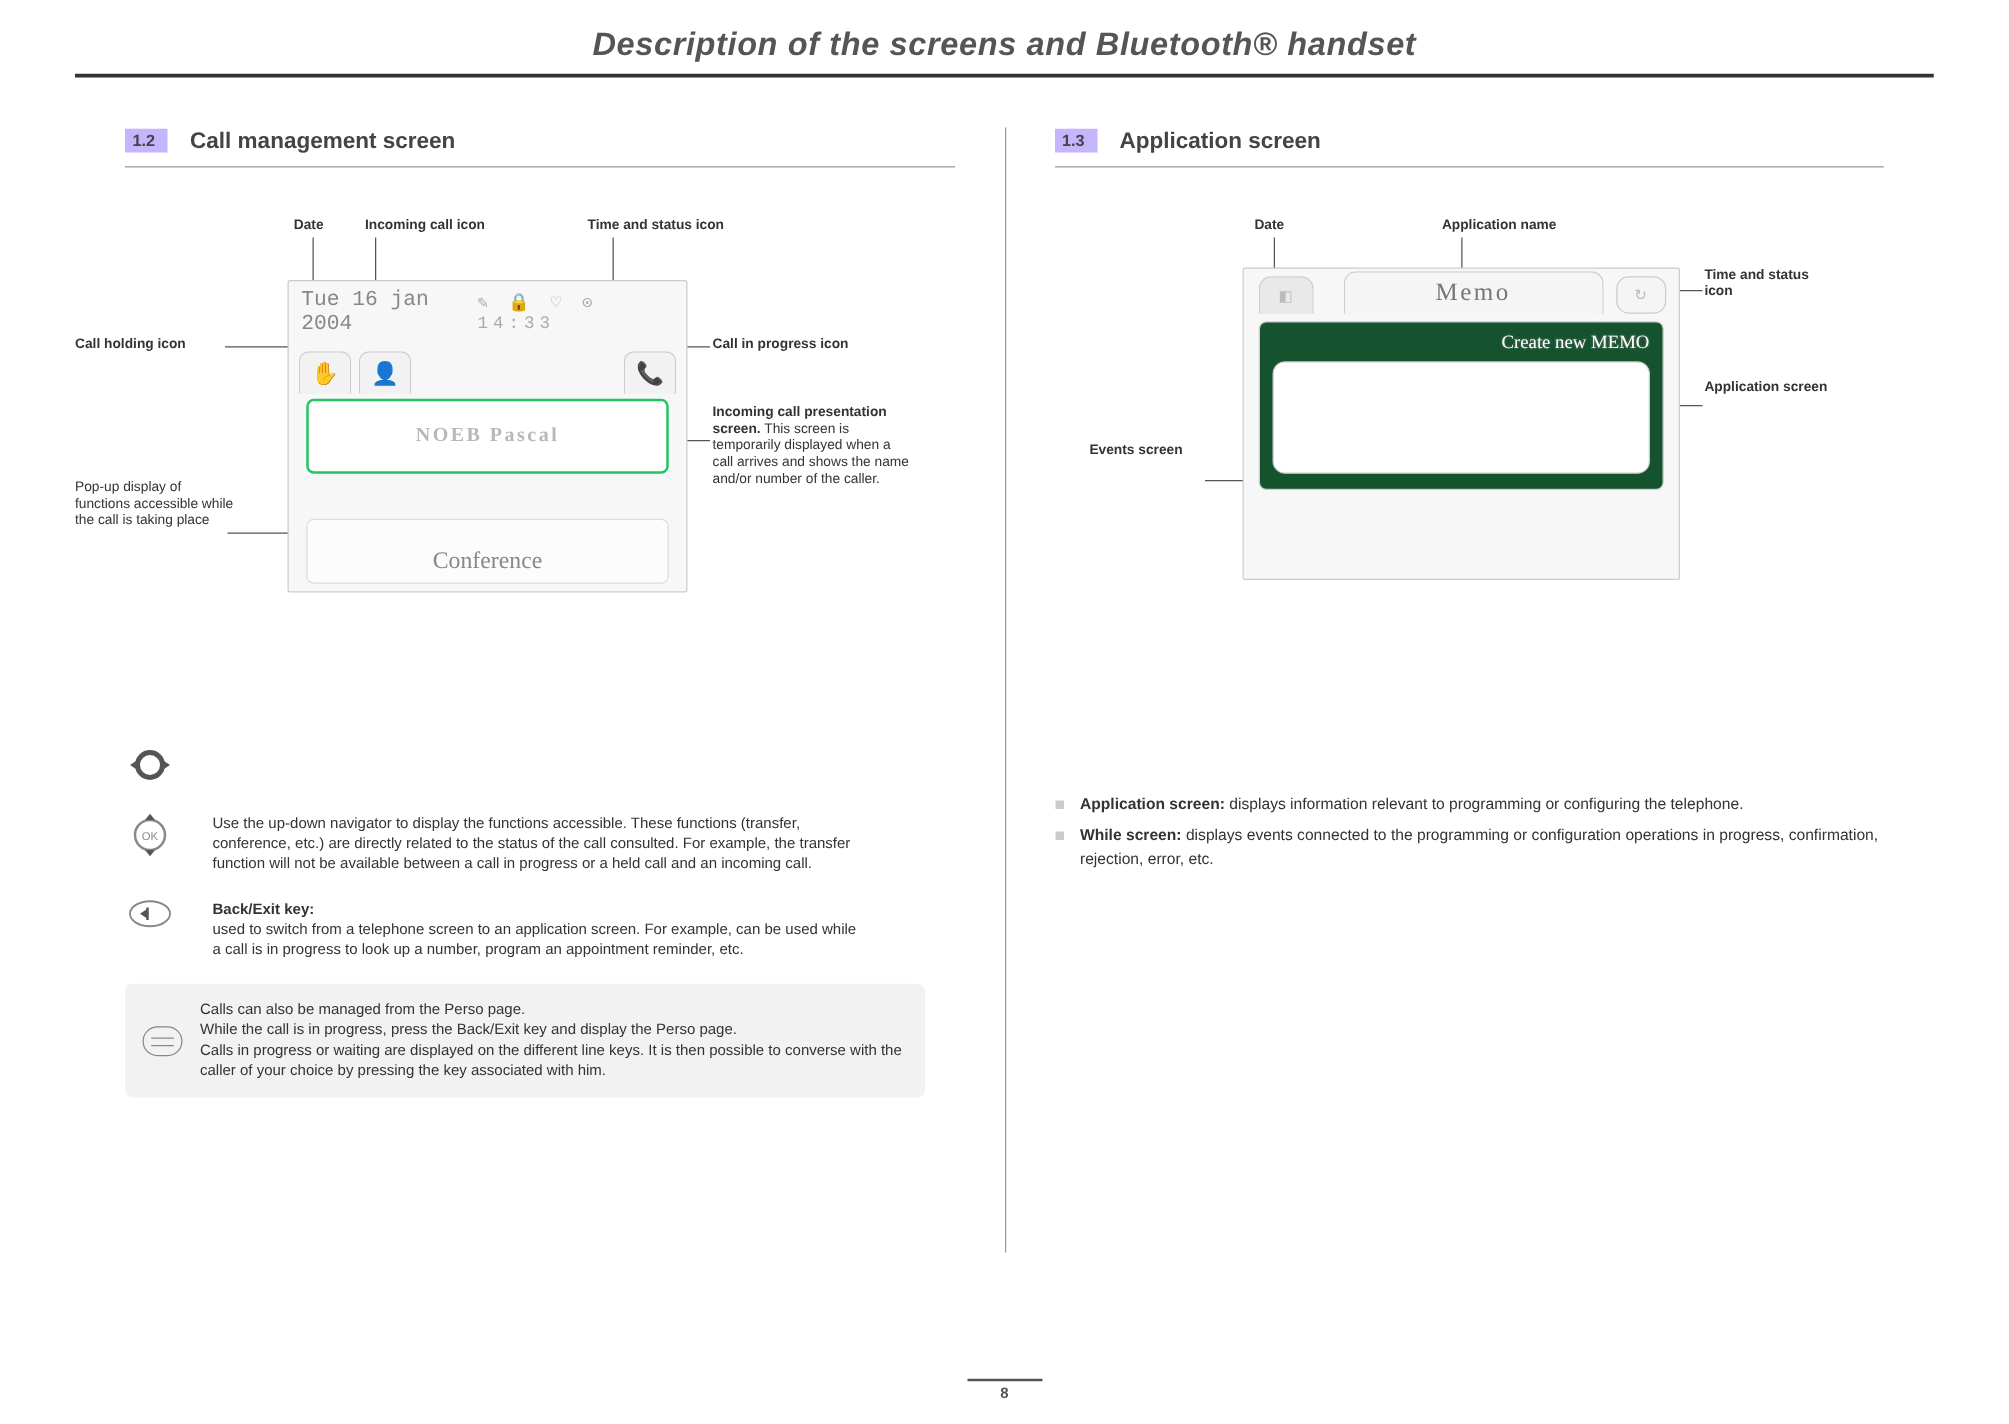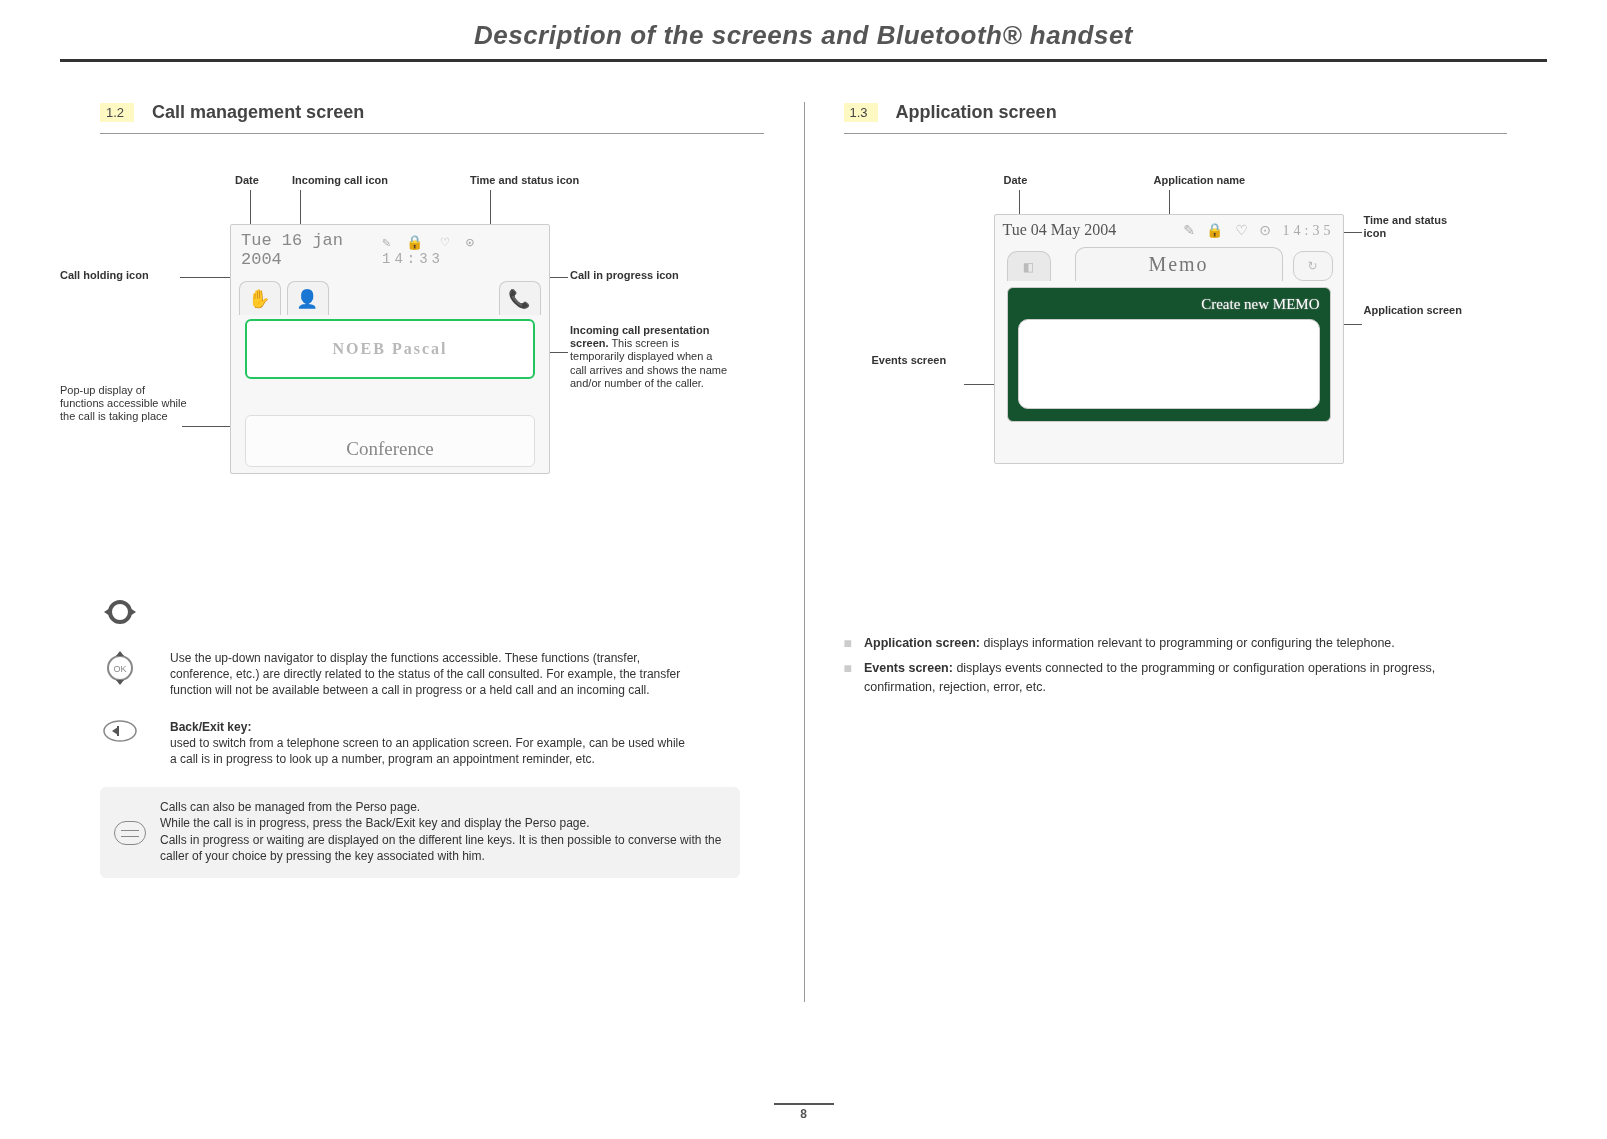--- a/index.html
+++ b/index.html
@@ -44,23 +44,23 @@
     top: 0;
     height: 900px;
   }
   .section-header {
     display: flex;
     align-items: center;
     gap: 18px;
     margin-bottom: 10px;
   }
   .section-num-box {
-    background: #fef9c3;
+    background: #c4b5fd;
     padding: 2px 10px 2px 6px;
-    font-weight: normal;
+    font-weight: bold;
     font-size: 13px;
     color: #444;
   }
   .section-title {
     font-weight: bold;
     font-size: 18px;
     color: #444;
   }
   .section-rule {
     border: none;
@@ -286,24 +286,20 @@
       <div class="leader h" style="left:490px; top:58px; width:28px;"></div>
 
       <div class="annot" style="left:520px; top:130px; width:100px;">Application screen</div>
       <div class="leader h" style="left:470px; top:150px; width:48px;"></div>
 
       <div class="annot" style="left:28px; top:180px; width:110px;">Events screen</div>
       <div class="leader h" style="left:120px; top:210px; width:50px;"></div>
       <div class="leader v" style="left:170px; top:210px; height:-1px;"></div>
 
       <div class="screen screen2">
-        <div class="s2-topbar">
-          <span>Tue 04 May 2004</span>
-          <span class="s1-icons">✎ 🔒 ♡ ⊙ <span>14:35</span></span>
-        </div>
         <div class="s2-tabrow">
           <div class="s2-lefttab">◧</div>
           <div class="s2-centertab">Memo</div>
           <div class="s2-righttab">↻</div>
         </div>
         <div class="s2-body">
           <div class="s2-body-title">Create new MEMO</div>
           <div class="s2-body-inner"></div>
         </div>
       </div>
@@ -312,20 +308,20 @@
     <div class="bullets" style="margin-top:80px;">
       <div class="bullet-row">
         <div class="bullet-mark">■</div>
         <div class="bullet-body">
           <b>Application screen:</b><span> displays information relevant to programming or configuring the telephone.</span>
         </div>
       </div>
       <div class="bullet-row">
         <div class="bullet-mark">■</div>
         <div class="bullet-body">
-          <b>Events screen:</b><span> displays events connected to the programming or configuration operations in progress, confirmation, rejection, error, etc.</span>
+          <b>While screen:</b><span> displays events connected to the programming or configuration operations in progress, confirmation, rejection, error, etc.</span>
         </div>
       </div>
     </div>
   </div>
 </div>
 
 <div class="page-num">8</div>
 
 </body></html>

